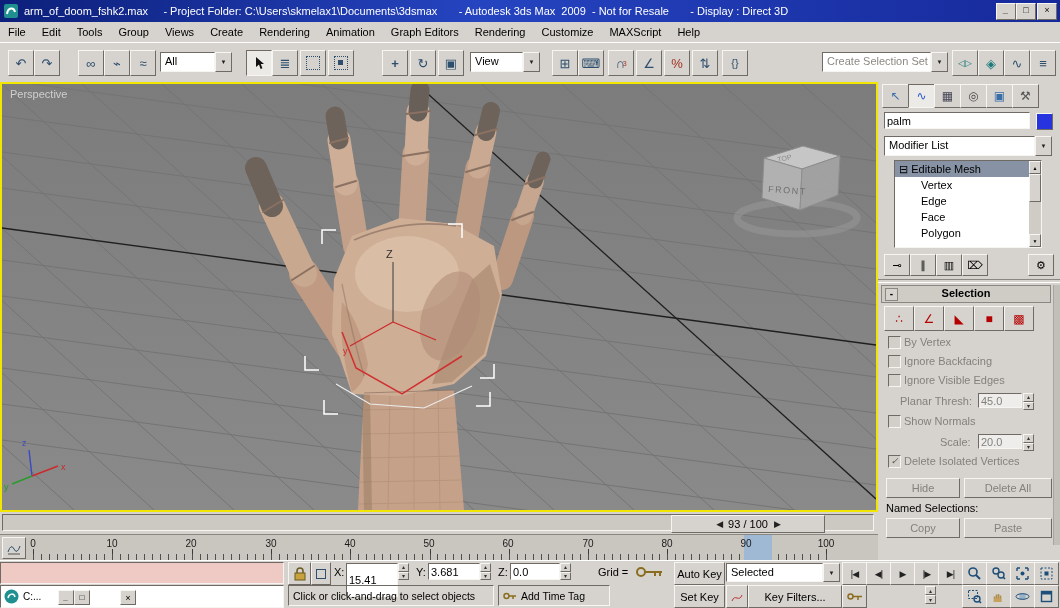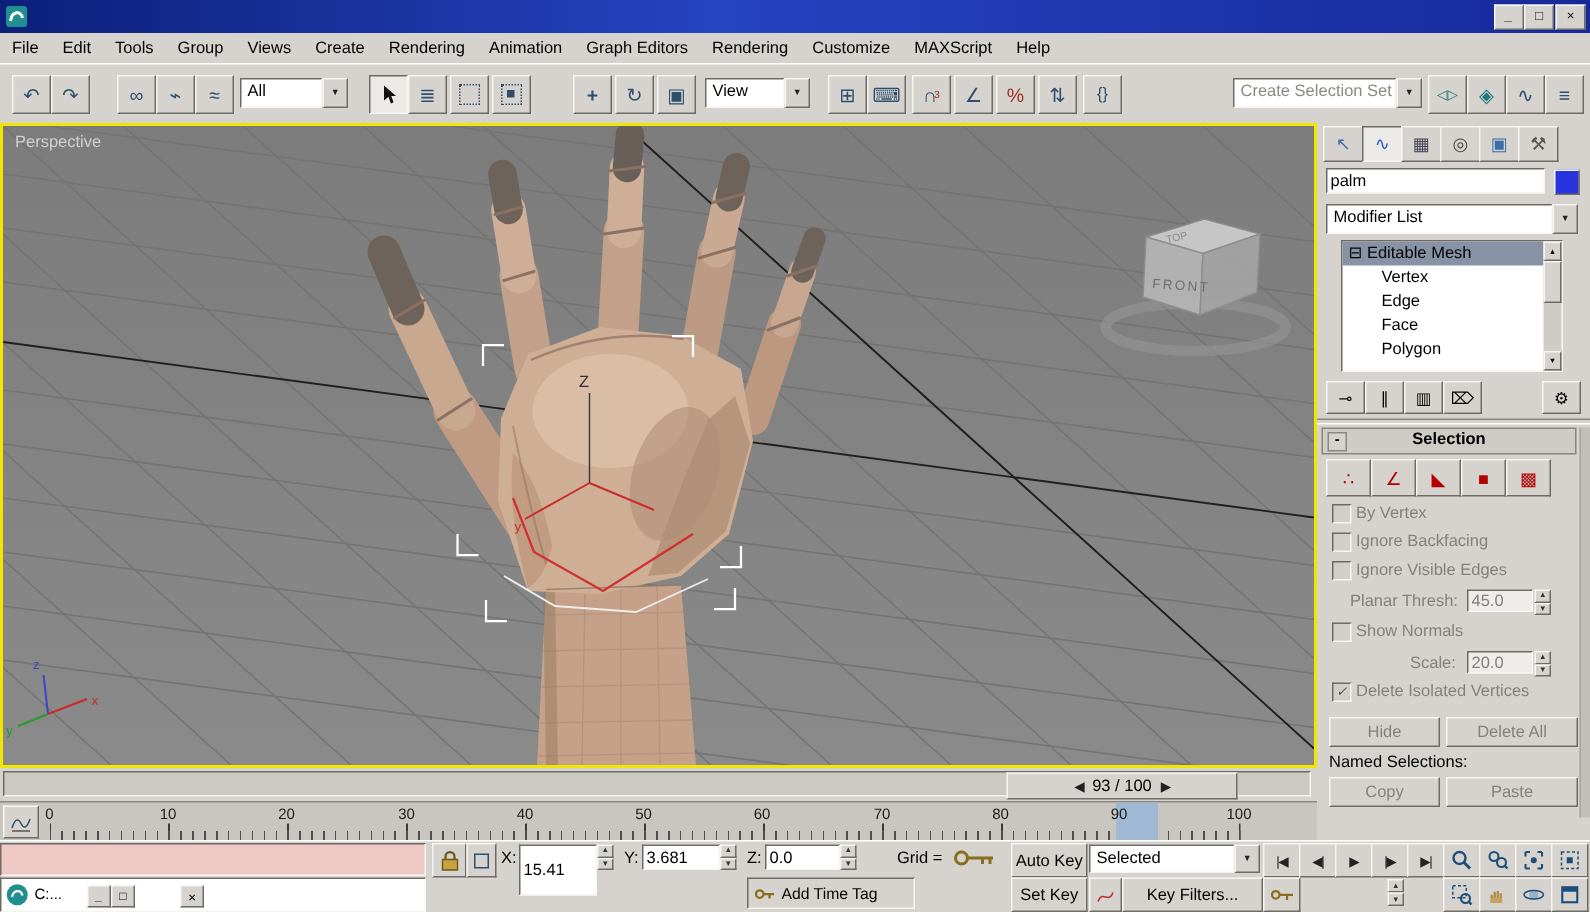--- a/index.html
+++ b/index.html
@@ -58,20 +58,21 @@
 </head>
 <body>
 
 <div id="app">
 
   <div id="titlebar" class="a">
     <svg width="16" height="16">
       <rect x="1" y="1" width="14" height="14" rx="2" fill="#1f8f8f"></rect>
       <path d="M4,11 C5,4 11,4 12,9" stroke="#fff" stroke-width="2" fill="none"></path>
     </svg>
+    <span id="titletext">arm_of_doom_fshk2.max     - Project Folder: C:\Users\skmelax1\Documents\3dsmax       - Autodesk 3ds Max  2009  - Not for Resale       - Display : Direct 3D</span>
     <span class="winbtn r" style="right:44px"><i>_</i></span>
     <span class="winbtn r" style="right:24px"><i>□</i></span>
     <span class="winbtn r" style="right:3px"><i>×</i></span>
   </div>
 
   <div id="menubar" class="a">
     <span class="menu-item">File</span>
     <span class="menu-item">Edit</span>
     <span class="menu-item">Tools</span>
     <span class="menu-item">Group</span>
@@ -542,20 +543,23 @@
       </div>
 
     <span class="lbl" style="left:598px;top:5px">Grid =</span>
     <svg class="a" style="left:636px;top:5px" width="28" height="13">
       <circle cx="5" cy="6" r="4" fill="none" stroke="#8a6d1e" stroke-width="2"></circle>
       <line x1="9" y1="6" x2="26" y2="6" stroke="#8a6d1e" stroke-width="2"></line>
       <line x1="19" y1="6" x2="19" y2="10" stroke="#8a6d1e" stroke-width="2"></line>
       <line x1="24" y1="6" x2="24" y2="10" stroke="#8a6d1e" stroke-width="2"></line>
     </svg>
 
+    <div class="a s f" style="left:288px;top:24px;width:206px;height:21px;justify-content:flex-start;padding-left:4px;box-sizing:border-box">
+      <span style="font-size:10.5px">Click or click-and-drag to select objects</span>
+    </div>
     <div class="a s f" style="left:498px;top:24px;width:112px;height:21px;justify-content:flex-start;padding-left:4px;box-sizing:border-box">
       <svg width="14" height="10" style="margin-right:4px">
           <circle cx="3.5" cy="5" r="2.5" fill="none" stroke="#8a6d1e" stroke-width="1.5"></circle>
           <line x1="6" y1="5" x2="13" y2="5" stroke="#8a6d1e" stroke-width="1.5"></line>
           <line x1="10" y1="5" x2="10" y2="8" stroke="#8a6d1e" stroke-width="1.5"></line>
         </svg>
       <span style="font-size:10.5px">Add Time Tag</span>
     </div>
 
     <div class="bbtn a r" style="left:674px;top:1px;width:49px;height:21px">

